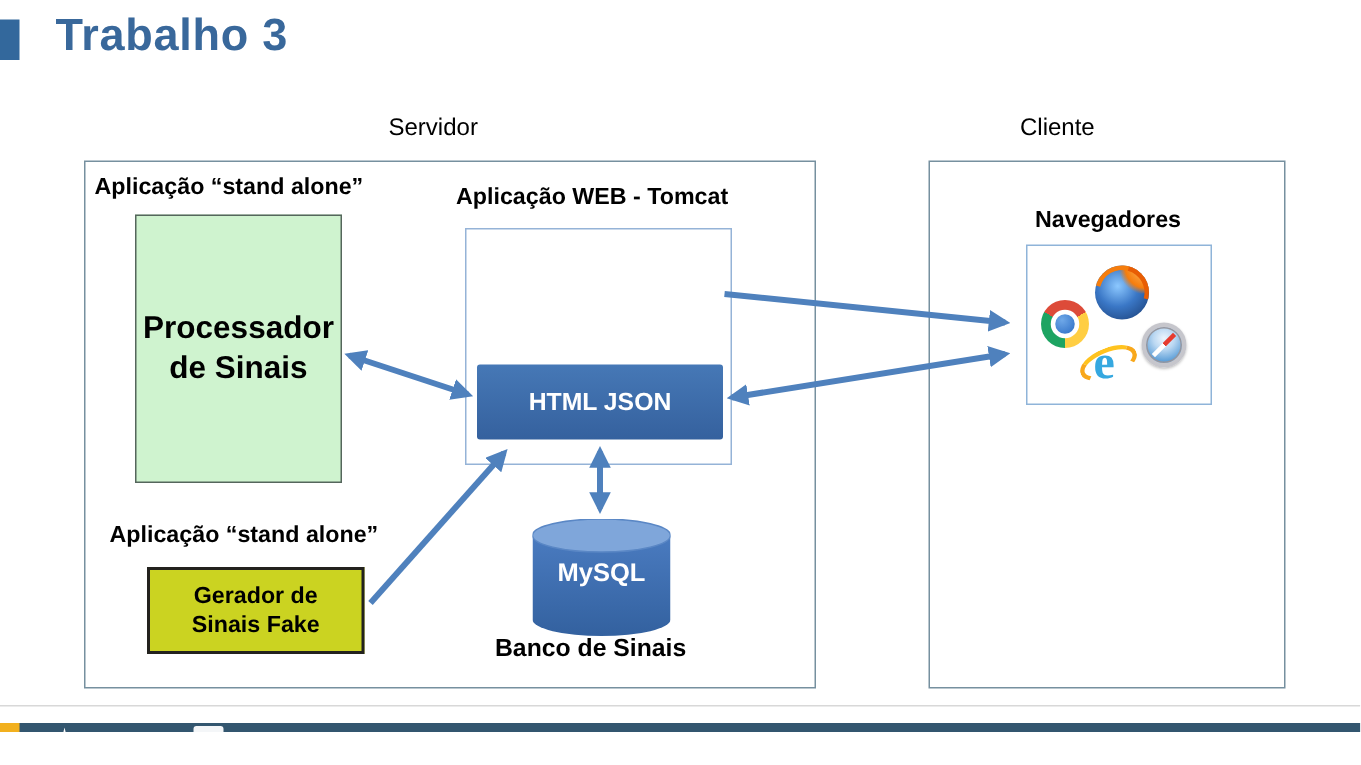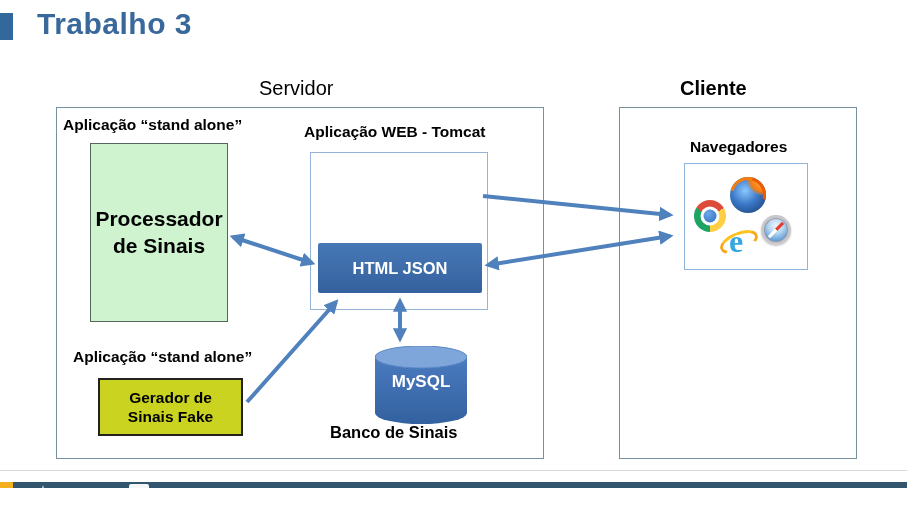--- a/index.html
+++ b/index.html
@@ -5,23 +5,23 @@
   * { margin:0; padding:0; box-sizing:border-box; }
   html,body { background:#fff; }
   body { font-family:"Liberation Sans", sans-serif; }
   .slide { position:relative; width:907px; height:488px; background:#fff; overflow:hidden; }
 
   
   .title-bullet { position:absolute; left:0; top:13px; width:13px; height:27px; background:#33689C; }
   .page-title { position:absolute; left:37px; top:7px; font-size:30px; font-weight:bold; color:#39689B; letter-spacing:.5px; }
 
   
-  .col-label { position:absolute; font-size:20px; color:#000; }
+  .col-label { position:absolute; font-size:16px; color:#000; }
   .lbl-servidor { left:259px; top:77px; }
-  .lbl-cliente  { left:680px; top:77px;font-weight:bold; }
+  .lbl-cliente  { left:680px; top:77px; }
 
   
   .group-box { position:absolute; border:1.5px solid #76909F; background:#fff; }
   .server-box { left:56px; top:107px; width:488px; height:352px; }
   .client-box { left:619px; top:107px; width:238px; height:352px; }
 
   .app-label { position:absolute; font-size:15.5px; font-weight:bold; color:#000; white-space:nowrap; }
   .lbl-standalone-top { left:63px; top:116px; }
   .lbl-webapp { left:304px; top:123px; }
   .lbl-standalone-bottom { left:73px; top:348px; }
@@ -40,21 +40,21 @@
     color:#fff; font-size:16.5px; font-weight:bold; border-radius:2px; }
   .pill-html { top:170px; height:48px; background:linear-gradient(#C4534F, #B74642); }
   .pill-rest { top:243px; height:50px; background:linear-gradient(#4678B6, #35619E); }
 
   
   .generator-box { position:absolute; left:98px; top:378px; width:145px; height:58px;
     background:#CBD321; border:2px solid #23221E; display:flex; flex-direction:column;
     align-items:center; justify-content:center; font-size:15.5px; font-weight:bold; line-height:1.25; text-align:center; }
 
   
-  .cylinder { position:absolute; left:375px; top:346px; width:92px; height:78px; }
+  .cylinder { position:absolute; left:355px; top:346px; width:92px; height:78px; }
   .cylinder .db-label { position:absolute; left:0; right:0; top:26px; text-align:center; color:#fff; font-size:17px; font-weight:bold; }
 
   
   .browsers-box { position:absolute; left:684px; top:163px; width:124px; height:107px; border:1px solid #8FB4D9; background:#fff; }
   .bicon { position:absolute; border-radius:50%; }
 
   .chrome { left:9px; top:36px; width:32px; height:32px;
     background:conic-gradient(from -60deg, #DD4B39 0 120deg, #FFCE43 0 240deg, #1DA462 0 360deg); }
   .chrome::before { content:''; position:absolute; left:50%; top:50%; width:19px; height:19px;
     transform:translate(-50%,-50%); background:#fff; border-radius:50%; }

